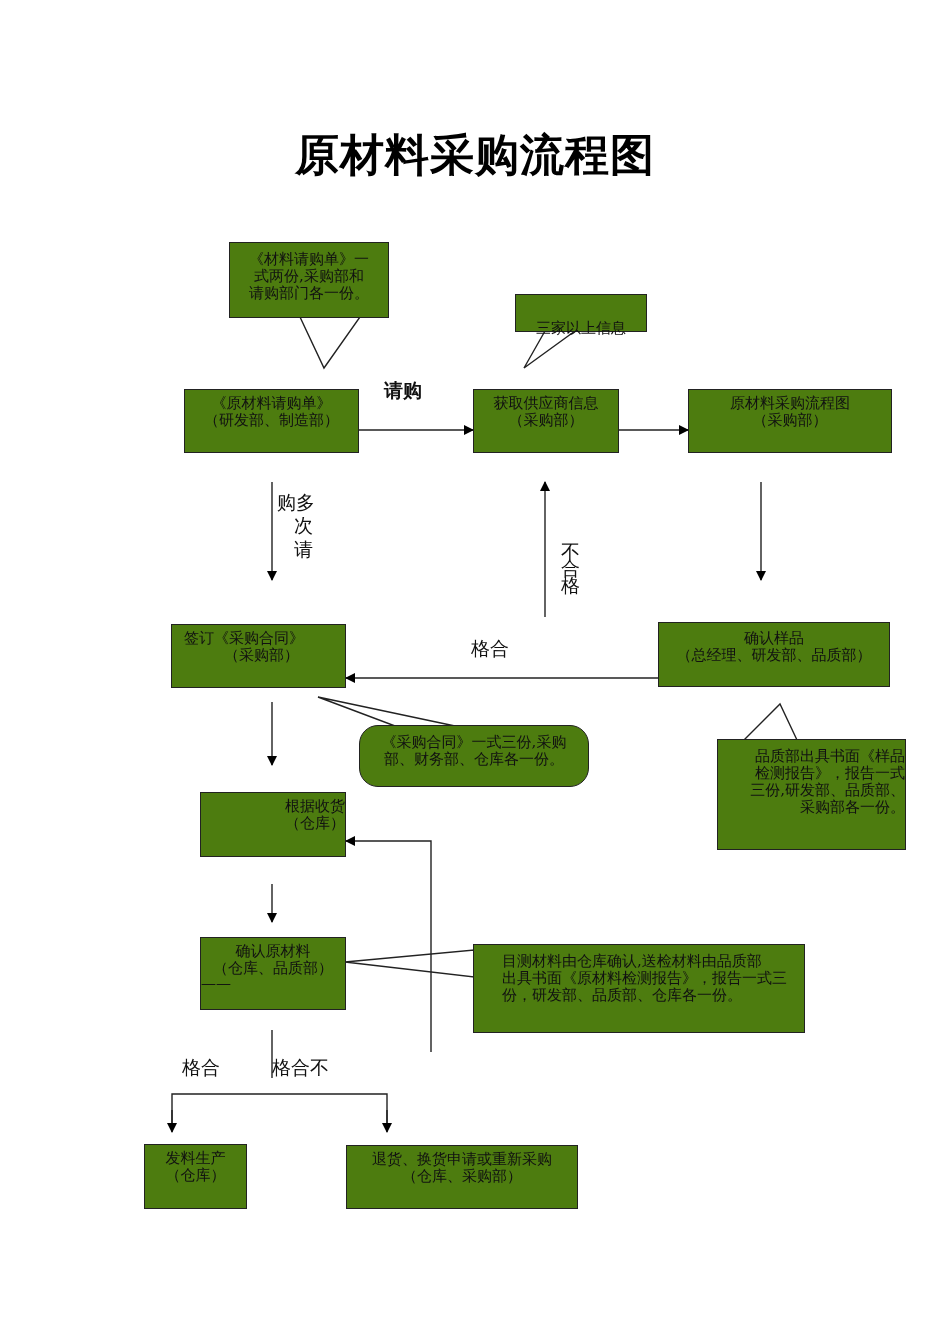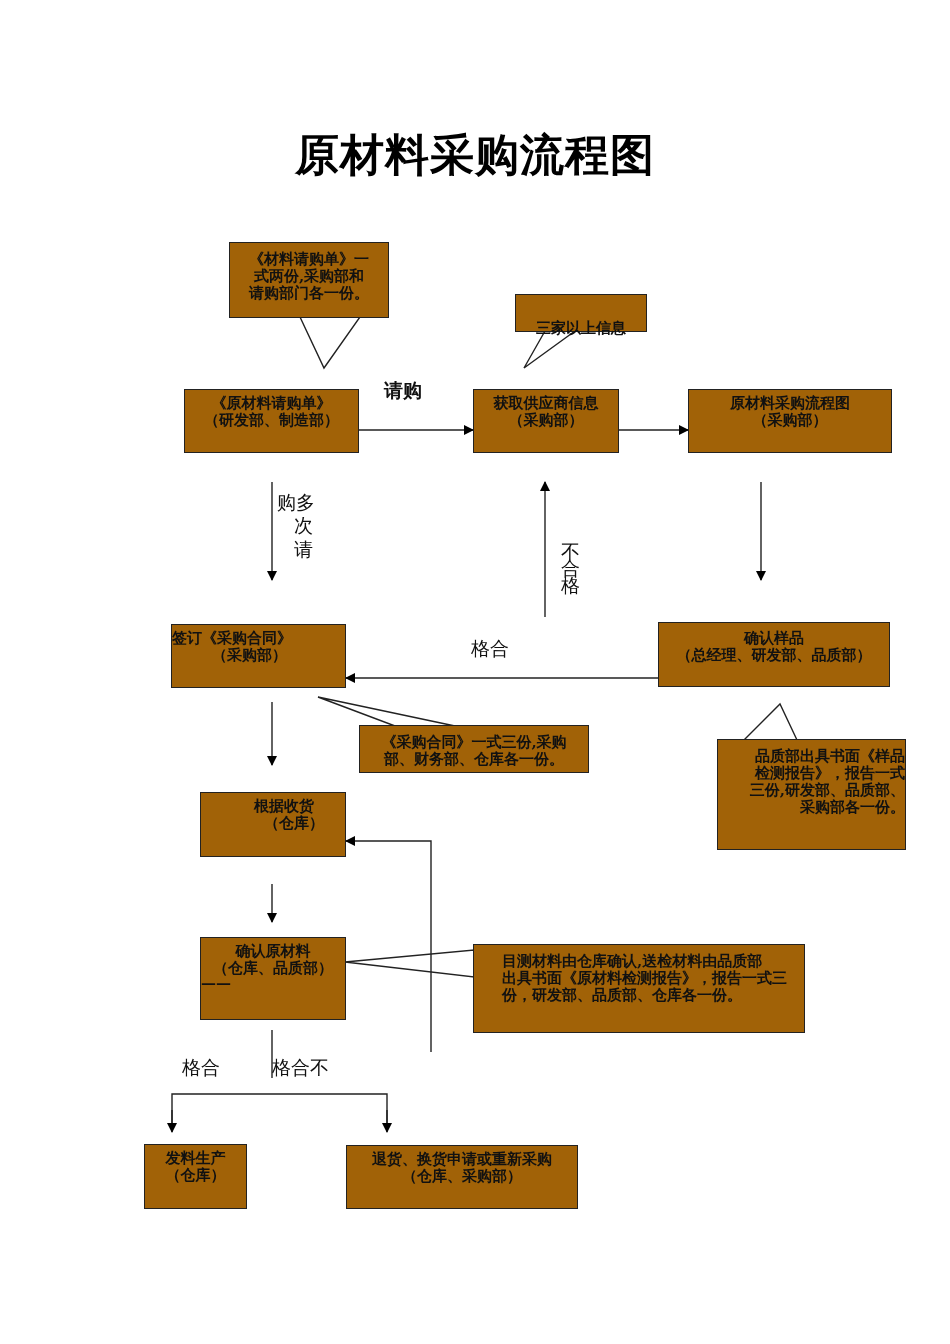--- a/index.html
+++ b/index.html
@@ -2,22 +2,22 @@
 <html><head>
 <meta charset="utf-8">
 <style>
   html, body { margin:0; padding:0; background:#ffffff; }
   body { width:950px; height:1344px; position:relative; overflow:hidden;
          font-family: "DejaVu Serif", "Liberation Serif", serif; color:#111; }
   .title { position:absolute; left:0; width:950px; top:126px; text-align:center;
            font-family:"DejaVu Sans", "Liberation Sans", sans-serif; font-weight:bold;
            font-size:44px; letter-spacing:1px; color:#000; }
   svg.lines { position:absolute; left:0; top:0; }
-  .box { position:absolute; box-sizing:border-box; border:1.5px solid #222; background:#a16207;
-         font-size:15px; line-height:17px; text-align:center; padding-top:5px;font-weight:bold; }
+  .box { position:absolute; box-sizing:border-box; border:1.5px solid #222; background:#4d7c0f;
+         font-size:15px; line-height:17px; text-align:center; padding-top:5px; }
   .box .l { display:block; white-space:pre; }
   .note { position:absolute; font-size:19px; line-height:16px; white-space:pre; }
 </style>
 </head>
 <body>
 
 <div class="title">原材料采购流程图</div>
 
 <svg class="lines" width="950" height="1344">
   <defs>
@@ -61,21 +61,21 @@
 <div class="box" style="left:229px;top:242px;width:160px;height:76px;border-top:1.5px solid #222;padding-top:8px;text-align:center;">
   <span class="l">《材料请购单》一</span>
   <span class="l">式两份,采购部和</span>
   <span class="l">请购部门各一份。</span>
 </div>
 
 <div class="box" style="left:515px;top:294px;width:132px;height:38px;padding-top:25px;">
   <span class="l">三家以上信息</span>
 </div>
 
-<div class="box" style="left:359px;top:725px;width:230px;height:48px;padding-top:8px;">
+<div class="box" style="left:359px;top:725px;width:230px;height:62px;padding-top:8px;border-radius:19px;">
   <span class="l">《采购合同》一式三份,采购</span>
   <span class="l">部、财务部、仓库各一份。</span>
 </div>
 
 <div class="box" style="left:717px;top:739px;width:189px;height:111px;padding-top:8px;text-align:right;padding-left:12px;">
   <span class="l">品质部出具书面《样品</span>
   <span class="l">检测报告》，报告一式</span>
   <span class="l">三份,研发部、品质部、</span>
   <span class="l">采购部各一份。</span>
 </div>
@@ -94,36 +94,36 @@
 <div class="box" style="left:473px;top:389px;width:146px;height:64px;">
   <span class="l">获取供应商信息</span>
   <span class="l">（采购部）</span>
 </div>
 
 <div class="box" style="left:688px;top:389px;width:204px;height:64px;">
   <span class="l">原材料采购流程图</span>
   <span class="l">（采购部）</span>
 </div>
 
-<div class="box" style="left:171px;top:624px;width:175px;height:64px;text-align:left;">
+<div class="box" style="left:171px;top:624px;width:175px;height:64px;text-align:left;padding-left:12px;">
   <span class="l">签订《采购合同》</span>
   <span class="l" style="padding-left:40px;">（采购部）</span>
 </div>
 
 <div class="box" style="left:658px;top:622px;width:232px;height:65px;padding-top:7px;">
   <span class="l">确认样品</span>
   <span class="l">（总经理、研发部、品质部）</span>
 </div>
 
-<div class="box" style="left:200px;top:792px;width:146px;height:65px;text-align:center;padding-left:22px;">
+<div class="box" style="left:200px;top:792px;width:146px;height:65px;text-align:right;padding-left:22px;">
   <span class="l">根据收货</span>
   <span class="l" style="padding-left:20px;">（仓库）</span>
 </div>
 
-<div class="box" style="left:200px;top:937px;width:146px;height:83px;">
+<div class="box" style="left:200px;top:937px;width:146px;height:73px;">
   <span class="l">确认原材料</span>
   <span class="l">（仓库、品质部）</span>
   <span class="l" style="text-align:left;line-height:12px;">——</span>
 </div>
 
 <div class="box" style="left:144px;top:1144px;width:103px;height:65px;">
   <span class="l">发料生产</span>
   <span class="l">（仓库）</span>
 </div>
 

